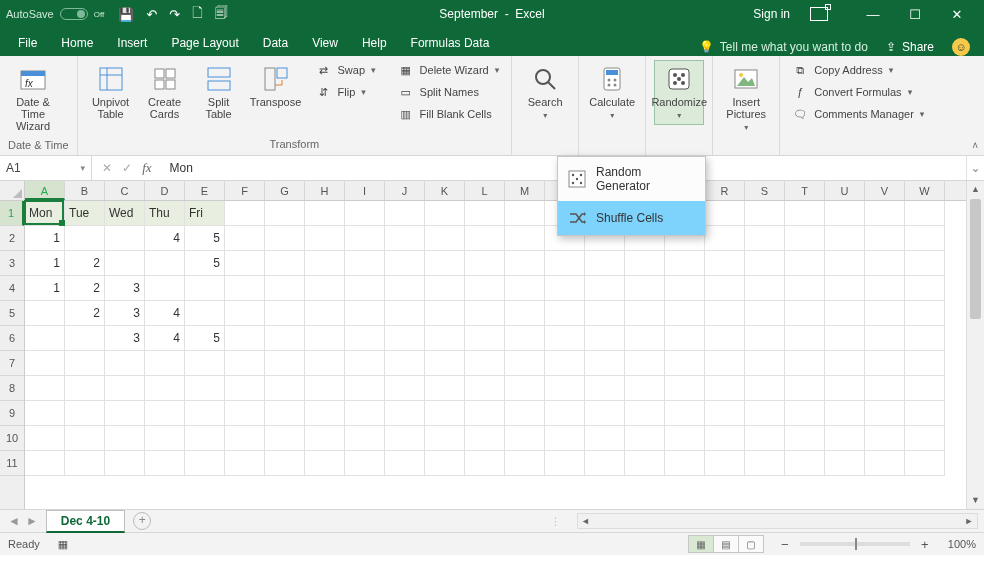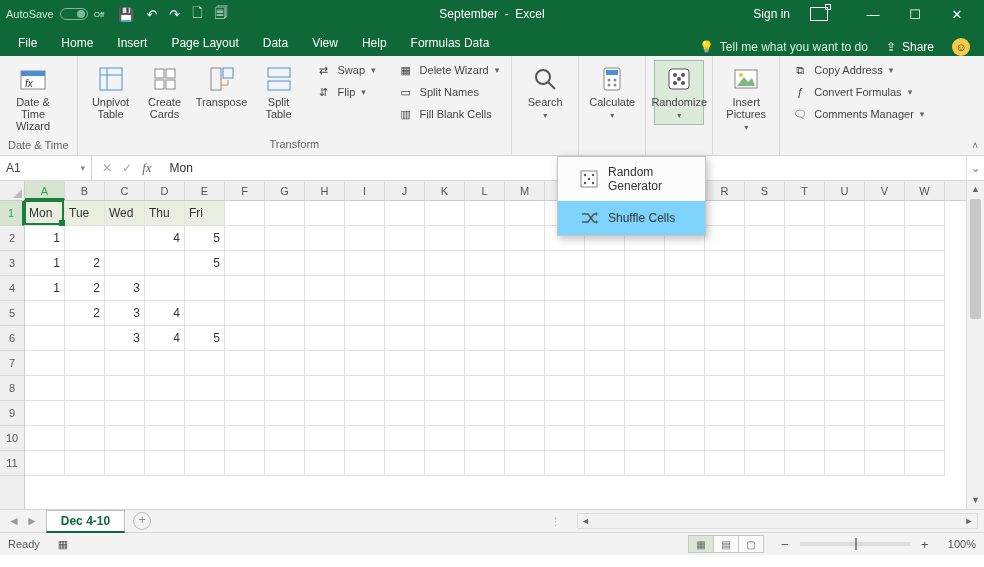--- a/index.html
+++ b/index.html
@@ -37,21 +37,21 @@
 .big-btn.active { background:#dcead9; border:1px solid #9cc3a5; }
 .big-btn .ico { width:28px; height:28px; display:flex; align-items:center; justify-content:center; }
 .small-col { display:flex; flex-direction:column; gap:2px; justify-content:flex-start; }
 .small-btn { display:flex; align-items:center; gap:6px; font-size:11px; padding:2px 4px; cursor:pointer; white-space:nowrap; }
 .small-btn .ico { width:16px; height:16px; display:flex; align-items:center; justify-content:center; }
 .dd::after { content:" ▾"; color:#666; font-size:9px; }
 .ribbon-collapse { position:absolute; right:6px; bottom:4px; font-size:10px; color:#666; }
 
 
 .dropdown { position:absolute; top:156px; left:557px; width:149px; background:#fcfcfc; border:1px solid #c6c6c6; box-shadow:2px 3px 8px rgba(0,0,0,.25); z-index:10; }
-.dropdown .item { display:flex; align-items:center; gap:10px; padding:8px 22px; font-size:12px; color:#333; cursor:pointer; }
+.dropdown .item { display:flex; align-items:center; gap:10px; padding:8px 10px; font-size:12px; color:#333; cursor:pointer; }
 .dropdown .item.hover { background:#7dd3fc; }
 .dropdown .item .mi { width:18px; height:18px; display:flex; align-items:center; justify-content:center; }
 
 
 .formula-row { height:25px; border-bottom:1px solid #d6d6d6; display:flex; align-items:center; background:#fff; }
 .name-box { width:92px; height:100%; border-right:1px solid #d6d6d6; display:flex; align-items:center; padding:0 6px; font-size:12px; }
 .name-box .nb-dd { margin-left:auto; color:#888; font-size:9px; }
 .fbar-btns { display:flex; align-items:center; gap:10px; padding:0 10px; color:#aaa; }
 .fx { font-style:italic; font-family:"Times New Roman",serif; color:#666; font-size:13px; }
 .formula-input { flex:1; padding:0 8px; font-size:12px; color:#333; }
@@ -190,38 +190,38 @@
         <div class="ico">
             <svg width="28" height="28">
               <rect x="4" y="4" width="9" height="9" fill="#fff" stroke="#888"></rect>
               <rect x="15" y="4" width="9" height="9" fill="#fff" stroke="#888"></rect>
               <rect x="4" y="15" width="9" height="9" fill="#fff" stroke="#888"></rect>
               <rect x="15" y="15" width="9" height="9" fill="#fff" stroke="#888"></rect>
             </svg>
           </div>
         <span>Create Cards</span>
       </div>
+      <div class="big-btn">
+        <div class="ico">
+            <svg width="28" height="28">
+              <rect x="3" y="3" width="22" height="9" fill="none" stroke="#4a90d9"></rect>
+              <rect x="3" y="16" width="22" height="9" fill="none" stroke="#4a90d9"></rect>
+            </svg>
+          </div>
+        <span>Split Table</span>
+      </div>
       <div class="big-btn" style="width:56px;">
         <div class="ico">
             <svg width="28" height="28">
               <rect x="3" y="3" width="10" height="22" fill="none" stroke="#888"></rect>
               <rect x="15" y="3" width="10" height="10" fill="none" stroke="#4a90d9"></rect>
               <path d="M13 20 L20 20 L20 15" fill="none" stroke="#e08030"></path>
             </svg>
           </div>
         <span>Transpose</span>
-      </div>
-      <div class="big-btn">
-        <div class="ico">
-            <svg width="28" height="28">
-              <rect x="3" y="3" width="22" height="9" fill="none" stroke="#4a90d9"></rect>
-              <rect x="3" y="16" width="22" height="9" fill="none" stroke="#4a90d9"></rect>
-            </svg>
-          </div>
-        <span>Split Table</span>
       </div>
       <div class="small-col" style="margin-left:4px;">
         <div class="small-btn dd">
             <span class="ico">⇄</span>
             <span>Swap</span>
           </div>
         <div class="small-btn dd">
             <span class="ico">⇵</span>
             <span>Flip</span>
           </div>

